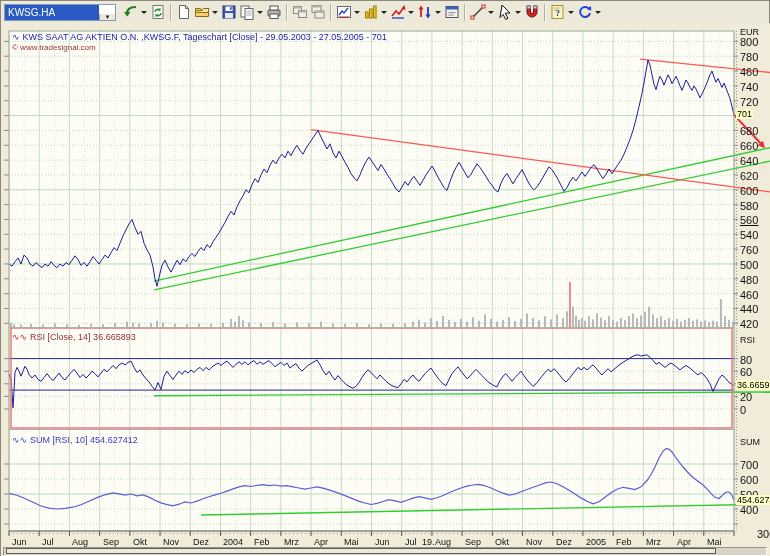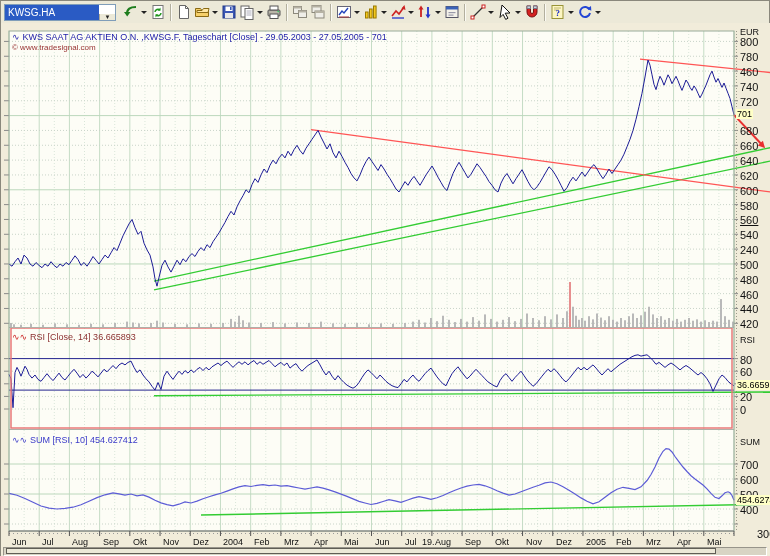--- a/index.html
+++ b/index.html
@@ -549,21 +549,21 @@
         <div class="tick" style="left: 739px; top: 58px;">740</div>
         <div class="tick" style="left: 739px; top: 73px;">720</div>
         <div class="tick" style="left: 739px; top: 102px;">680</div>
         <div class="tick" style="left: 739px; top: 117px;">660</div>
         <div class="tick" style="left: 739px; top: 132px;">640</div>
         <div class="tick" style="left: 739px; top: 147px;">620</div>
         <div class="tick" style="left: 739px; top: 162px;">600</div>
         <div class="tick" style="left: 739px; top: 177px;">580</div>
         <div class="tick" style="left: 739px; top: 191px; text-decoration: underline;">560</div>
         <div class="tick" style="left: 739px; top: 206px;">540</div>
-        <div class="tick" style="left: 739px; top: 221px;">240</div>
+        <div class="tick" style="left: 739px; top: 221px;">760</div>
         <div class="tick" style="left: 739px; top: 236px;">500</div>
         <div class="tick" style="left: 739px; top: 251px;">480</div>
         <div class="tick" style="left: 739px; top: 266px;">460</div>
         <div class="tick" style="left: 739px; top: 280px;">440</div>
         <div class="tick" style="left: 739px; top: 295px;">420</div>
         <div class="badge" style="left: 735px; top: 86px;">701</div>
         <div class="unit" style="left: 739px; top: 312px;">RSI</div>
         <div class="tick" style="left: 739px; top: 331px;">80</div>
         <div class="tick" style="left: 739px; top: 343px;">60</div>
         <div class="tick" style="left: 739px; top: 368px;">20</div>

